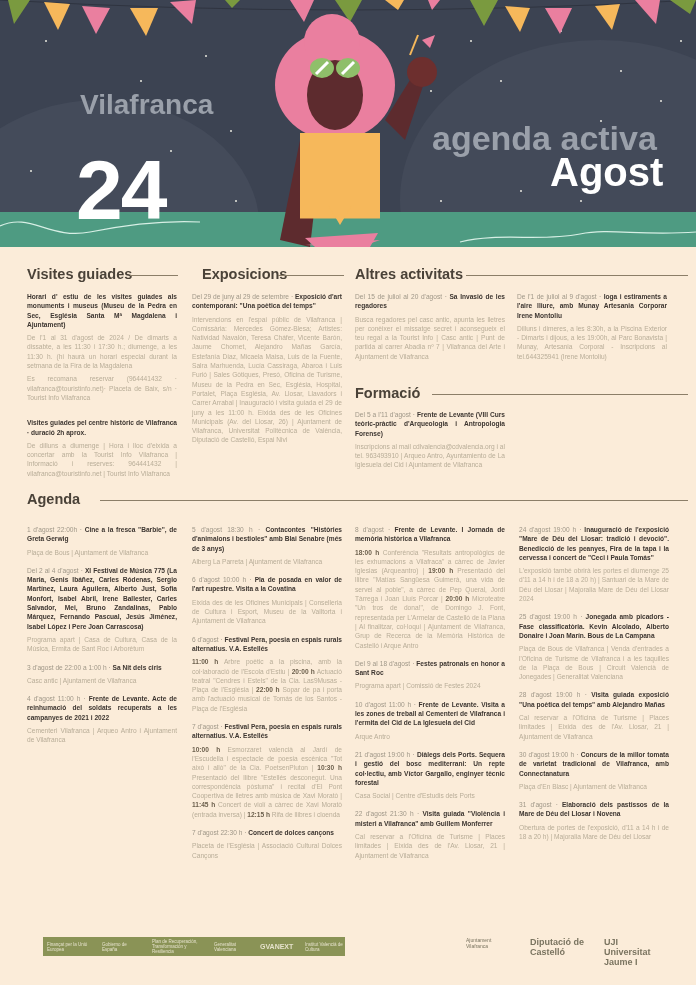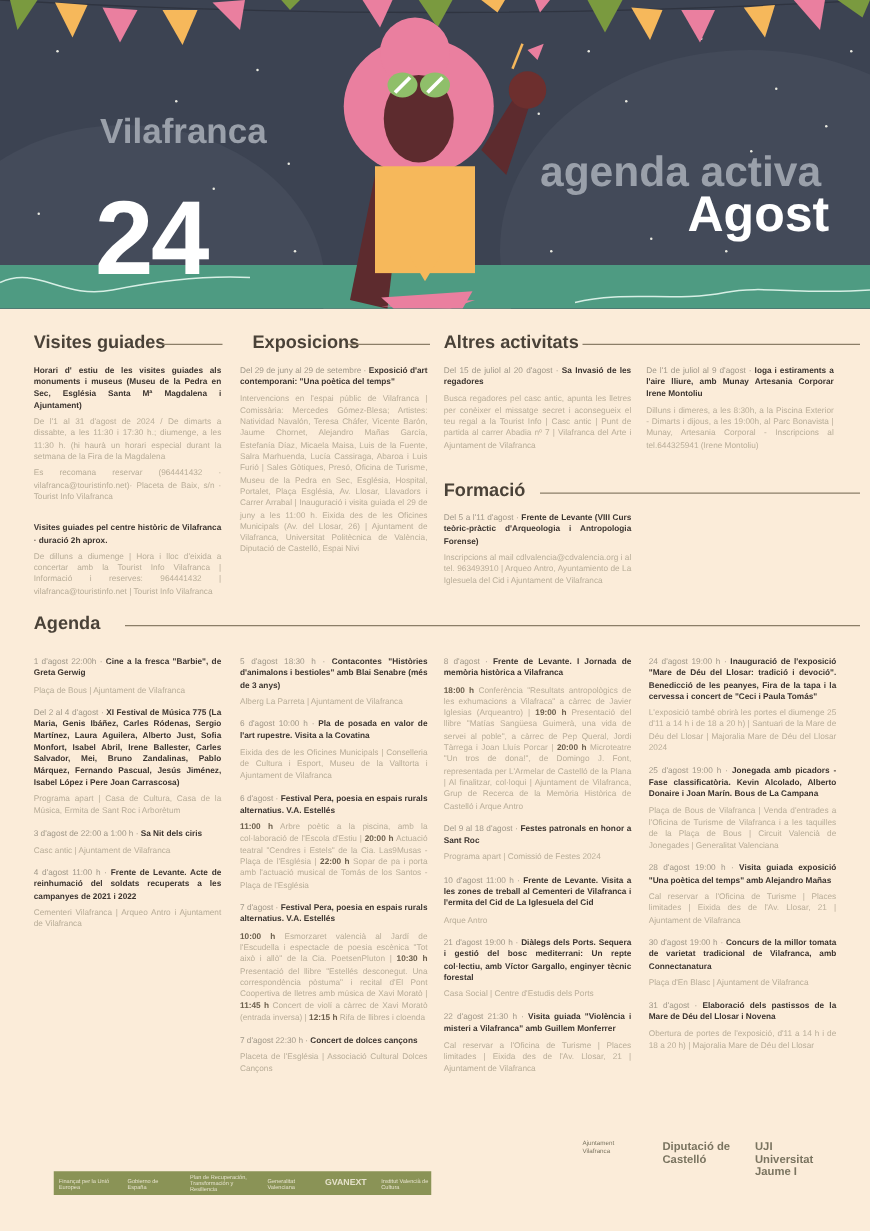--- a/index.html
+++ b/index.html
@@ -27,21 +27,21 @@
   .col { position: absolute; font-size: 6.6px; line-height: 9.3px; }
   .item { margin-bottom: 9px; }
   .item-head { color: #9f9788; text-align: justify; }
   .item-head b { color: #3c3530; font-weight: bold; }
   .item-bold { color: #3c3530; font-weight: bold; text-align: justify; }
   .item-body { color: #b8ad98; margin-top: 4px; text-align: justify; }
   .item-body b { color: #6b5f4c; font-weight: bold; }
 
   .footer-band { position: absolute; left: 43px; top: 937px; width: 302px; height: 19px; background: #8a9356; }
   .logo-box { position: absolute; top: 940px; height: 13px; color: #e6e2cc; font-size: 4.5px; line-height: 5px; display: flex; align-items: center; }
-  .rlogo { position: absolute; top: 912px; font-size: 9px; color: #7a7460; }
+  .rlogo { position: absolute; top: 937px; font-size: 9px; color: #7a7460; }
 </style>
 </head>
 <body>
 
 <div class="hero">
   <div class="blob1"></div>
   <div class="blob2"></div>
 
   <div>
     <div class="star" style="left:45px;top:40px"></div>

